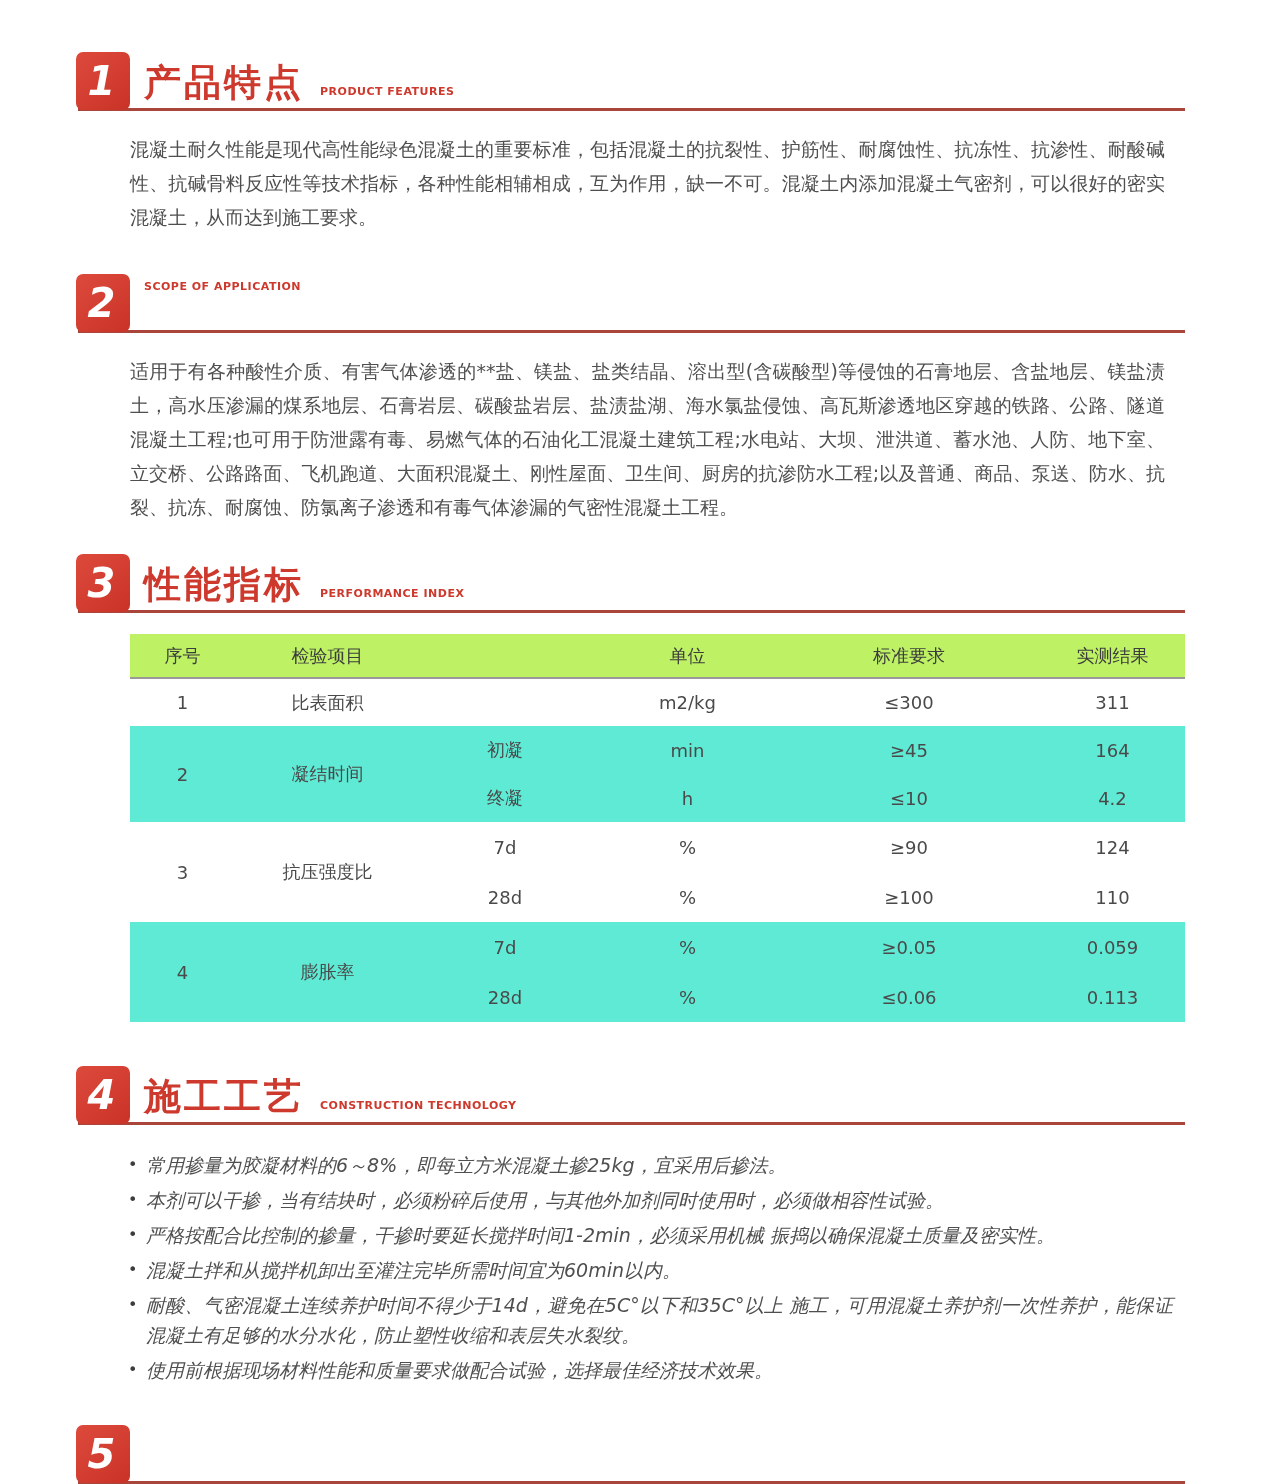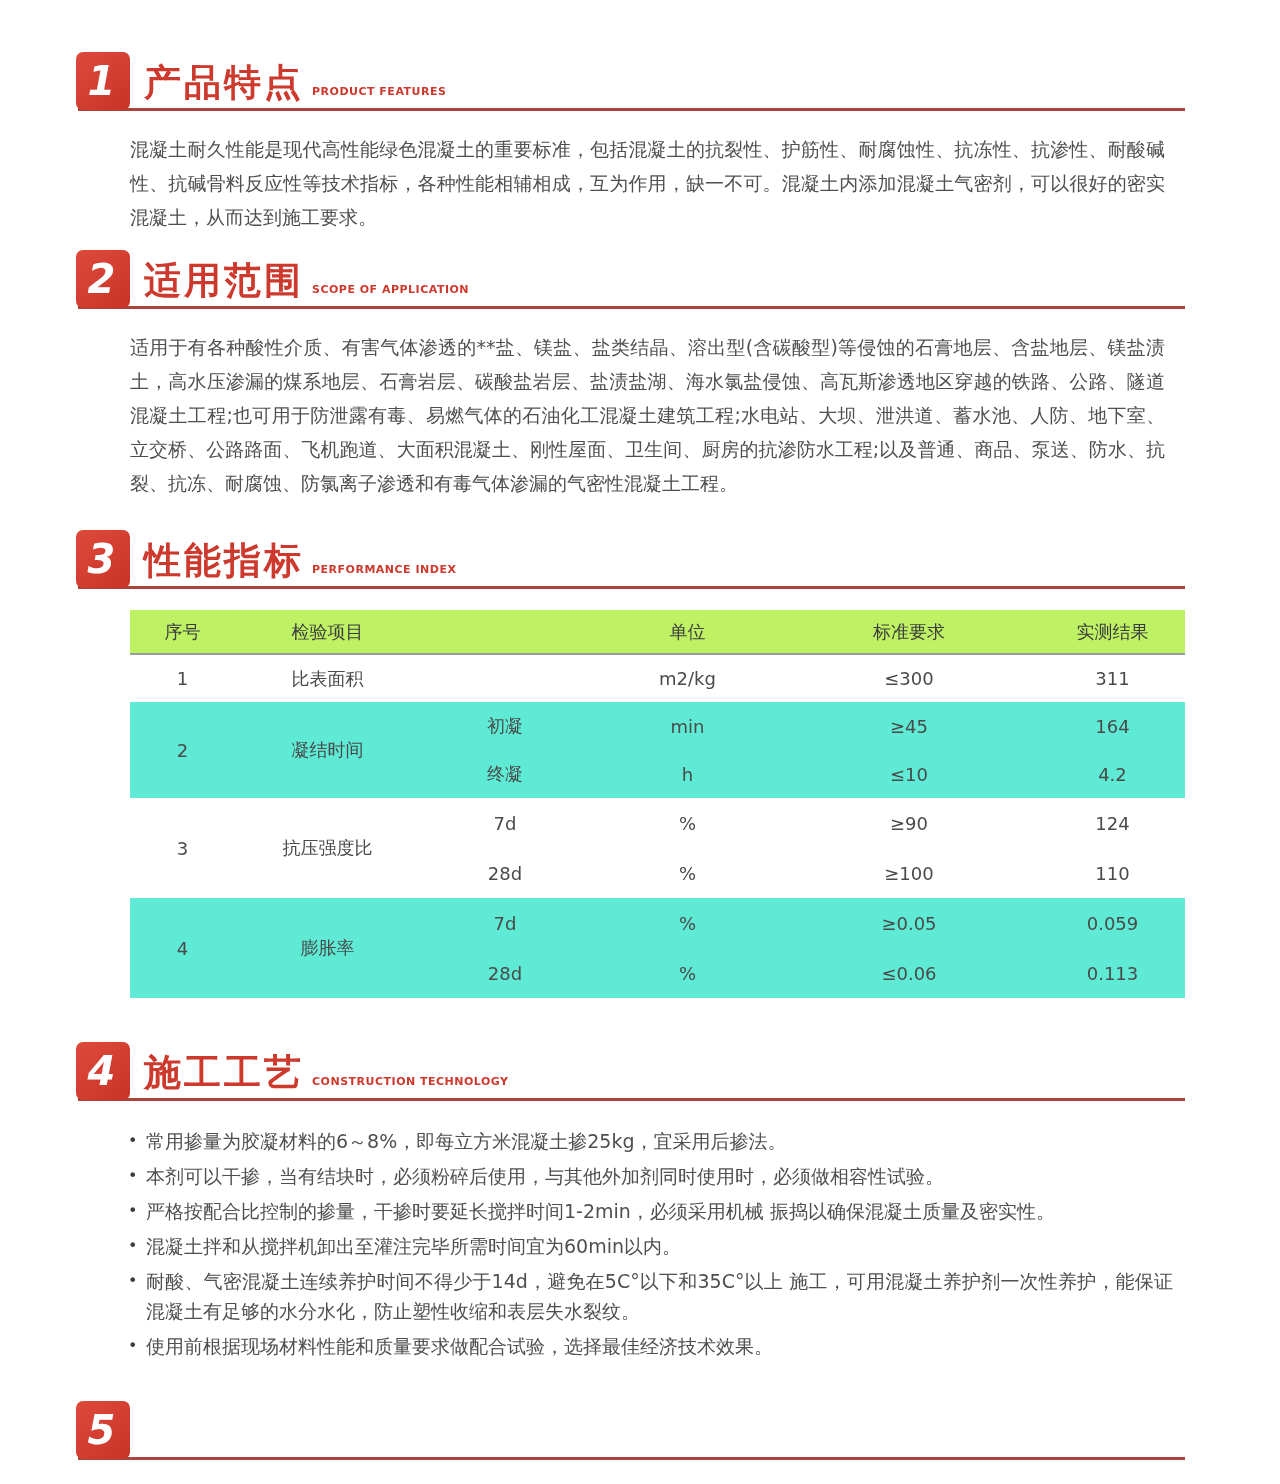--- a/index.html
+++ b/index.html
@@ -25,34 +25,34 @@
     background:linear-gradient(140deg,#dd4a3c 0%,#c93327 100%);
     border-radius:7px;
     color:#ffffff;
     font-size:40px; font-weight:bold; font-style:italic;
     display:flex; align-items:center; justify-content:center;
     padding-right:3px; box-sizing:border-box;
     z-index:2;
   }
   .sec-titles {
     position:absolute; left:68px; top:6px;
-    display:flex; align-items:baseline; gap:8px; white-space:nowrap;
+    display:flex; align-items:baseline; gap:16px; white-space:nowrap;
   }
   .t-zh { font-size:37px; font-weight:bold; color:#cd392d; letter-spacing:3px; }
   .t-en { font-size:11px; font-weight:bold; color:#cd392d; letter-spacing:0.5px; }
 
   
   .para {
     margin:16px 0 0 54px;
     width:1035px;
     font-size:19px; line-height:34px;
     text-align:justify;
     color:#4f4f4f;
   }
-  .sp1 { margin-bottom:16px; }
+  .sp1 { margin-bottom:40px; }
   .sp2 { margin-bottom:30px; }
 
   
   table.perf {
     border-collapse:collapse; table-layout:fixed;
     width:1055px; margin:16px 0 0 54px;
     font-size:18px; color:#4a4a4a;
   }
   table.perf thead tr { height:44px; }
   table.perf thead th {
@@ -73,21 +73,21 @@
 
   
   ul.bullets { list-style:none; margin:20px 0 0 52px; padding:0; width:1045px; }
   ul.bullets li {
     display:flex; align-items:flex-start;
     font-size:19px; line-height:30px;
     margin-bottom:5px;
     color:#4f4f4f;
   }
   ul.bullets .dot { width:18px; flex:0 0 18px; font-size:16px; line-height:30px; color:#3d3d3d; }
-  ul.bullets .bt { flex:1; text-align:justify; }
+  ul.bullets .bt { flex:1; text-align:justify;font-style:italic; }
 
   .sec3-gap { margin-bottom:44px; }
   .sec4-gap { margin-bottom:40px; }
 </style>
 </head>
 <body>
 
 <div class="page">
 
   <section>
@@ -100,21 +100,20 @@
       </div>
     </header>
     <p class="para sp1">混凝土耐久性能是现代高性能绿色混凝土的重要标准，包括混凝土的抗裂性、护筋性、耐腐蚀性、抗冻性、抗渗性、耐酸碱性、抗碱骨料反应性等技术指标，各种性能相辅相成，互为作用，缺一不可。混凝土内添加混凝土气密剂，可以很好的密实混凝土，从而达到施工要求。</p>
   </section>
 
   <section>
     <header class="sec-header">
       <div class="sec-rule"></div>
       <div class="sec-badge">2</div>
       <div class="sec-titles">
-        <span class="t-zh">适用范围</span>
         <span class="t-en">SCOPE OF APPLICATION</span>
       </div>
     </header>
     <p class="para sp2">适用于有各种酸性介质、有害气体渗透的**盐、镁盐、盐类结晶、溶出型(含碳酸型)等侵蚀的石膏地层、含盐地层、镁盐渍土，高水压渗漏的煤系地层、石膏岩层、碳酸盐岩层、盐渍盐湖、海水氯盐侵蚀、高瓦斯渗透地区穿越的铁路、公路、隧道混凝土工程;也可用于防泄露有毒、易燃气体的石油化工混凝土建筑工程;水电站、大坝、泄洪道、蓄水池、人防、地下室、立交桥、公路路面、飞机跑道、大面积混凝土、刚性屋面、卫生间、厨房的抗渗防水工程;以及普通、商品、泵送、防水、抗裂、抗冻、耐腐蚀、防氯离子渗透和有毒气体渗漏的气密性混凝土工程。</p>
   </section>
 
   <section class="sec3-gap">
     <header class="sec-header">
       <div class="sec-rule"></div>
       <div class="sec-badge">3</div>

